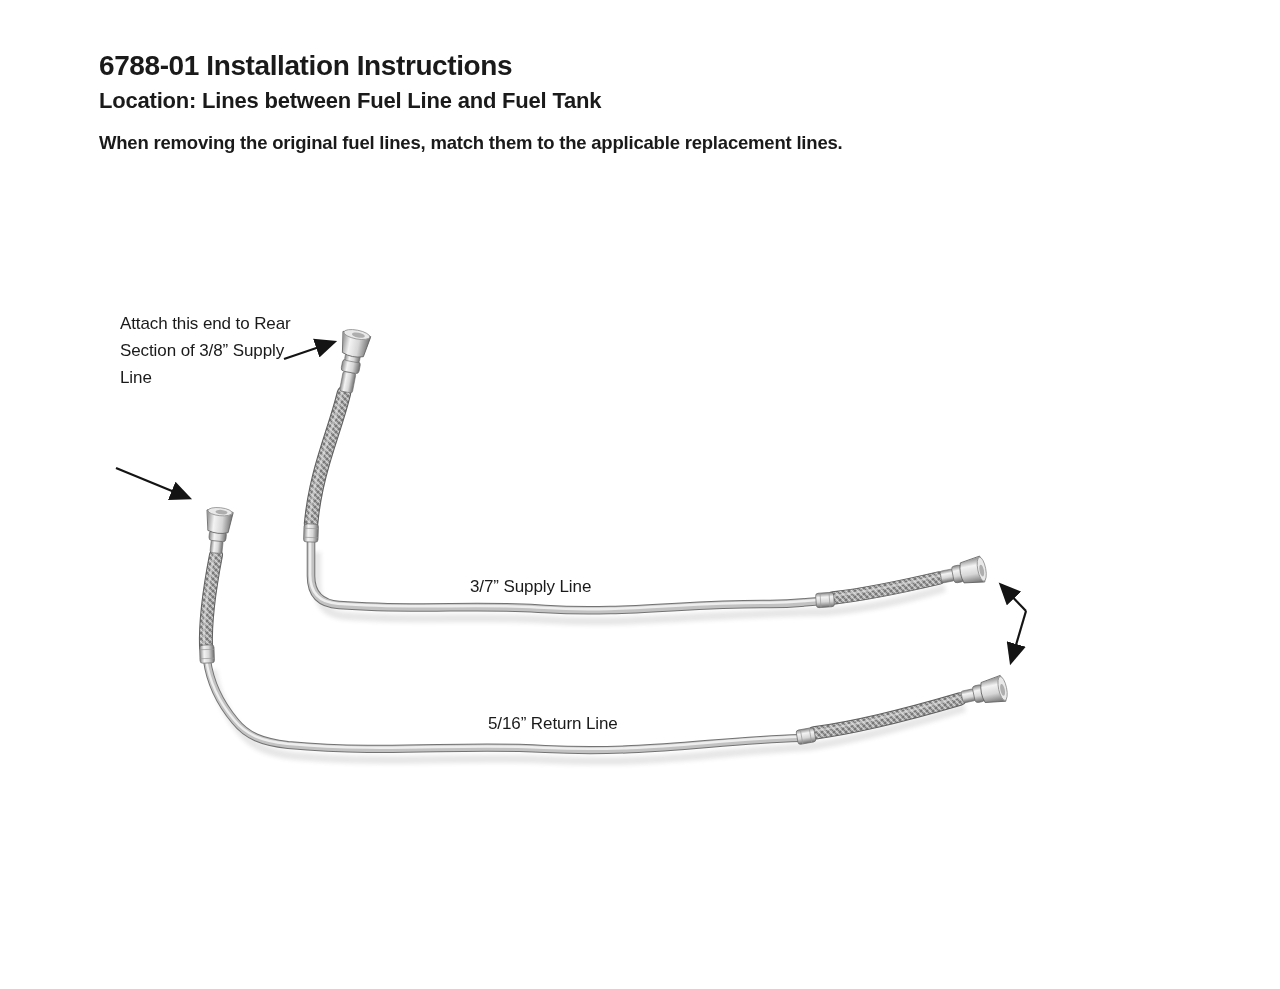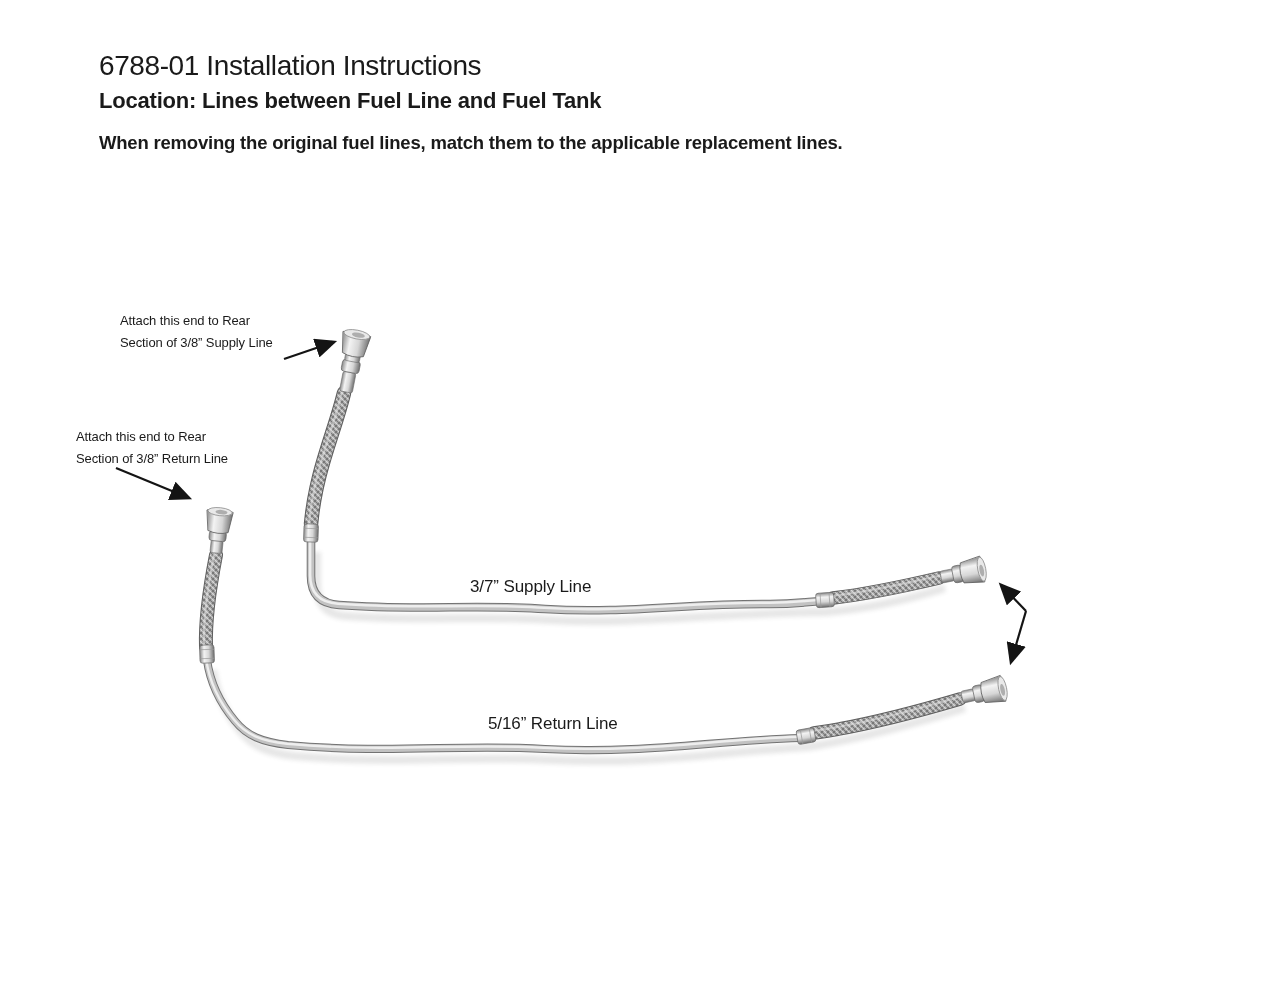--- a/index.html
+++ b/index.html
@@ -1,22 +1,22 @@
 <!DOCTYPE html>
 <html><head>
 <meta charset="utf-8">
 <style>
   html,body{margin:0;padding:0;background:#ffffff;}
   body{width:1280px;height:989px;font-family:"Liberation Sans",sans-serif;color:#1a1a1a;}
   .canvas{position:relative;width:1280px;height:989px;background:#ffffff;overflow:hidden;}
   .diagram-svg{position:absolute;left:0;top:0;}
-  h1.title{position:absolute;left:99px;top:50px;margin:0;font-size:28px;font-weight:normal;letter-spacing:-0.4px;white-space:nowrap;}
+  h1.title{position:absolute;left:99px;top:50px;margin:0;font-size:28px;font-weight:bold;letter-spacing:-0.4px;white-space:nowrap;}
   h2.subtitle{position:absolute;left:99px;top:88px;margin:0;font-size:22px;font-weight:bold;letter-spacing:-0.2px;white-space:nowrap;}
   p.instruction{position:absolute;left:99px;top:132px;margin:0;font-size:18.5px;font-weight:bold;letter-spacing:-0.2px;white-space:nowrap;}
-  .ann{position:absolute;font-size:13px;line-height:22px;letter-spacing:-0.1px;}
+  .ann{position:absolute;font-size:17px;line-height:27px;letter-spacing:-0.1px;}
   .ann-supply-end{left:120px;top:310px;width:172px;}
   .ann-return-end{left:76px;top:426px;width:172px;}
   .ann-sending{left:1038px;top:579px;width:122px;}
   .lbl{position:absolute;font-size:17px;letter-spacing:-0.1px;white-space:nowrap;}
   .lbl-supply{left:470px;top:577px;}
   .lbl-return{left:488px;top:714px;}
 </style>
 </head>
 <body>
 
@@ -124,18 +124,17 @@
       <line x1="1026" y1="611" x2="1001" y2="585" marker-end="url(#ah)"></line>
       <line x1="1026" y1="611" x2="1011" y2="662" marker-end="url(#ah)"></line>
     </g>
   </svg>
 
   <h1 class="title">6788-01 Installation Instructions</h1>
   <h2 class="subtitle">Location: Lines between Fuel Line and Fuel Tank</h2>
   <p class="instruction">When removing the original fuel lines, match them to the applicable replacement lines.</p>
 
   <div class="ann ann-supply-end">Attach this end to Rear Section of 3/8” Supply Line</div>
-  <div class="ann ann-return-end">Attach this end to Rear Section of 3/8” Return Line</div>
 
   <div class="lbl lbl-supply">3/7” Supply Line</div>
   <div class="lbl lbl-return">5/16” Return Line</div>
 
 </div>
 
 </body></html>

